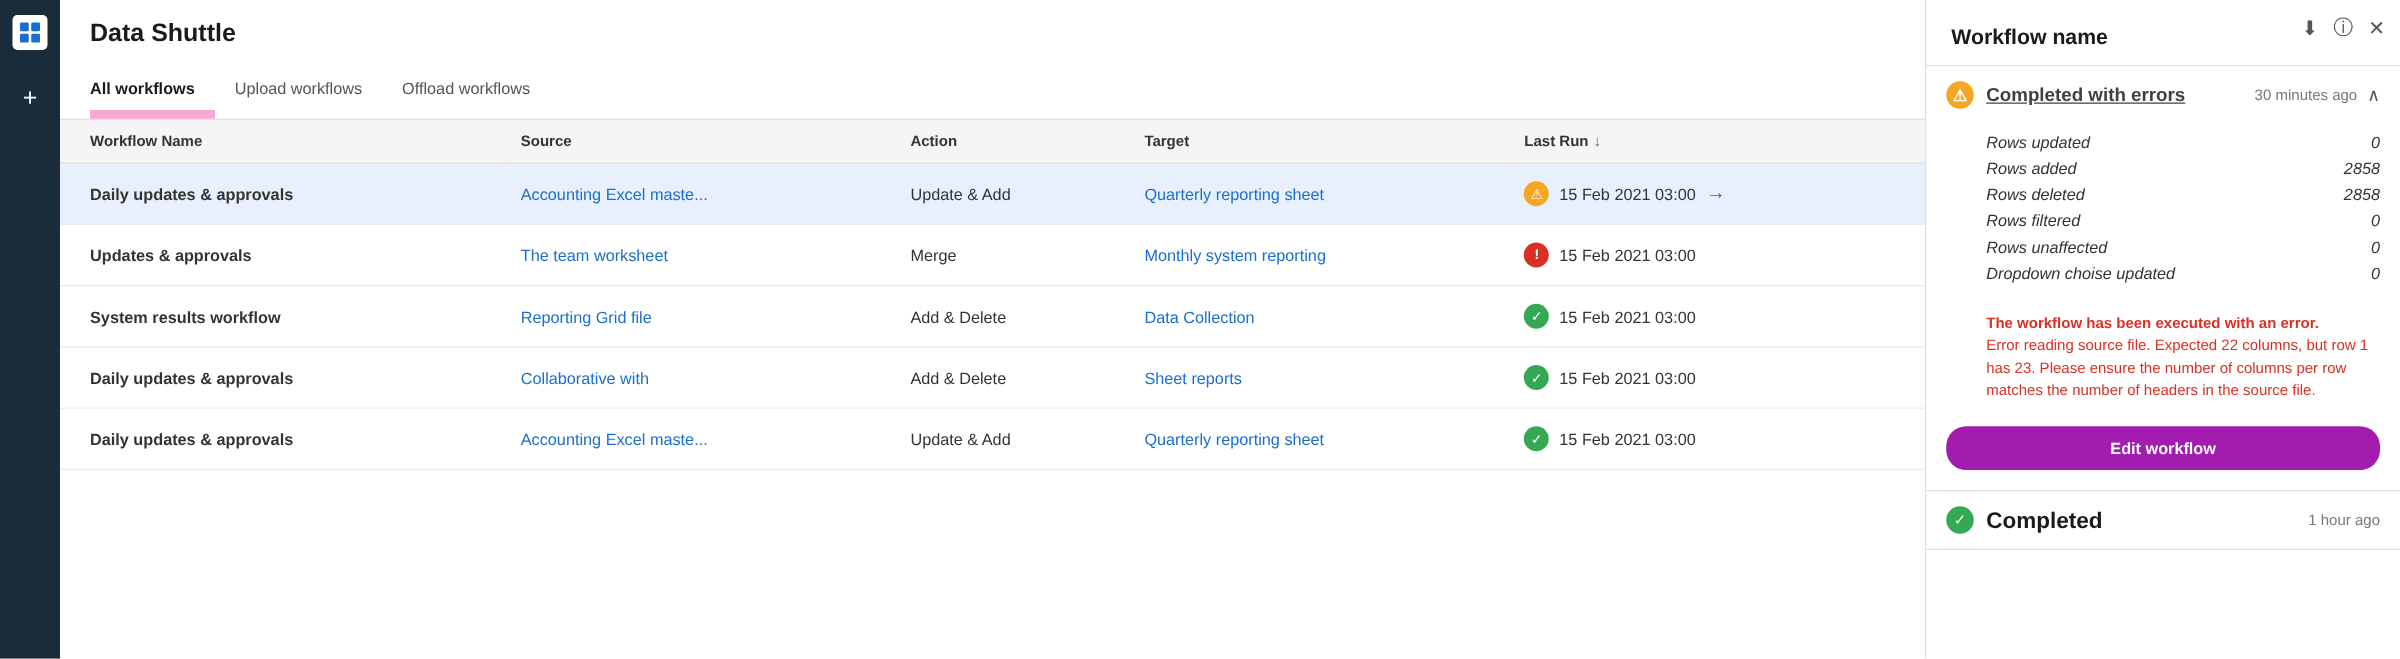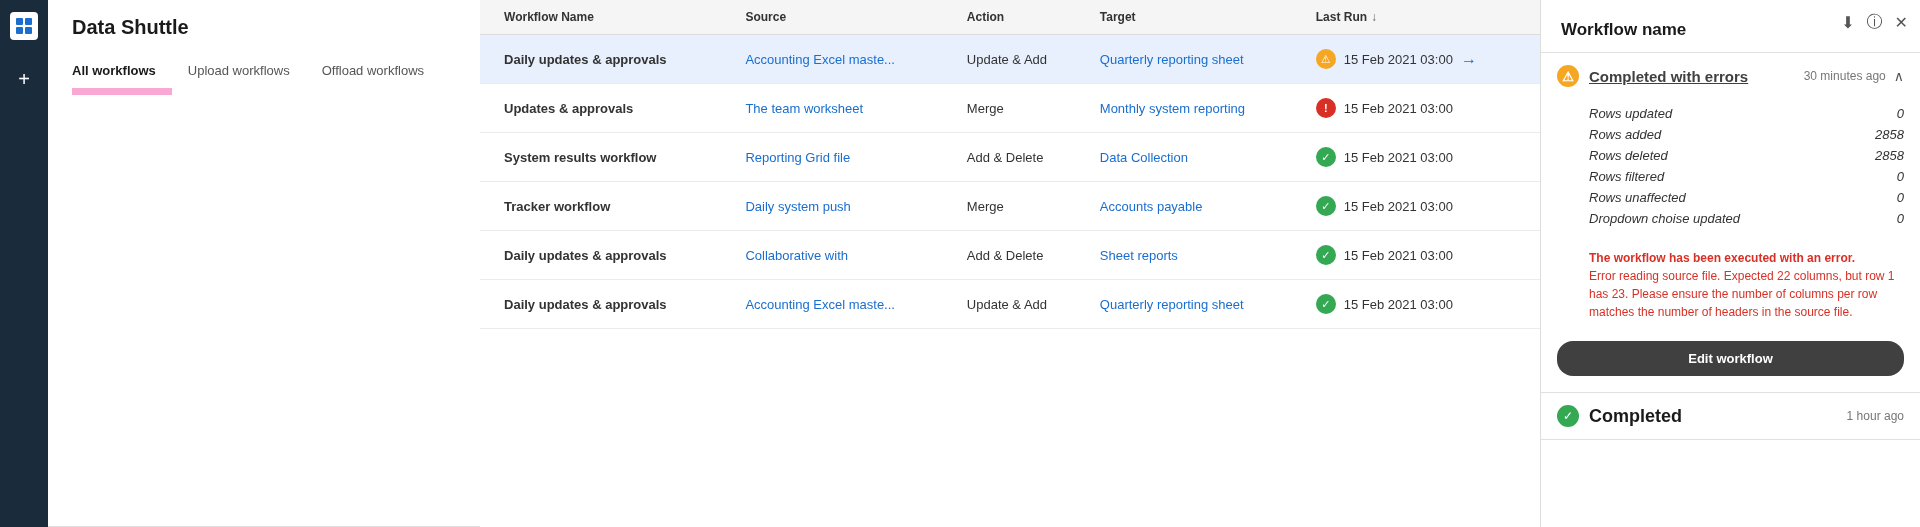--- a/index.html
+++ b/index.html
@@ -27,21 +27,21 @@
       color: #fff;
       font-size: 20px;
       cursor: pointer;
       padding: 8px;
     }
 
     
     .main {
       flex: 1;
       display: flex;
-      flex-direction: row;
+      flex-direction: column;
       overflow: hidden;
       background: #fff;
     }
 
     
     .header {
       padding: 16px 24px 0 24px;
       border-bottom: 1px solid #e0e0e0;
     }
     .header-title {
@@ -232,21 +232,21 @@
       font-size: 12px;
       color: #d93025;
       line-height: 1.5;
     }
     .error-message strong { font-weight: 700; }
 
     .edit-btn-container {
       padding: 8px 16px 16px 16px;
     }
     .edit-btn {
-      background: #404040;
+      background: #a21caf;
       color: #fff;
       border: none;
       border-radius: 16px;
       padding: 10px 20px;
       font-size: 13px;
       font-weight: 600;
       cursor: pointer;
       width: 100%;
     }
 
@@ -358,33 +358,20 @@
     <td><a class="link">Data Collection</a></td>
     <td>
       <div class="last-run-cell">
         <span class="status-icon status-success">✓</span>
         <span>15 Feb 2021 03:00</span>
 
       </div>
     </td>
   </tr>
           <tr>
-    <td>Tracker workflow</td>
-    <td><a class="link">Daily system push</a></td>
-    <td>Merge</td>
-    <td><a class="link">Accounts payable</a></td>
-    <td>
-      <div class="last-run-cell">
-        <span class="status-icon status-success">✓</span>
-        <span>15 Feb 2021 03:00</span>
-
-      </div>
-    </td>
-  </tr>
-          <tr>
     <td>Daily updates &amp; approvals</td>
     <td><a class="link">Collaborative with</a></td>
     <td>Add &amp; Delete</td>
     <td><a class="link">Sheet reports</a></td>
     <td>
       <div class="last-run-cell">
         <span class="status-icon status-success">✓</span>
         <span>15 Feb 2021 03:00</span>
 
       </div>

